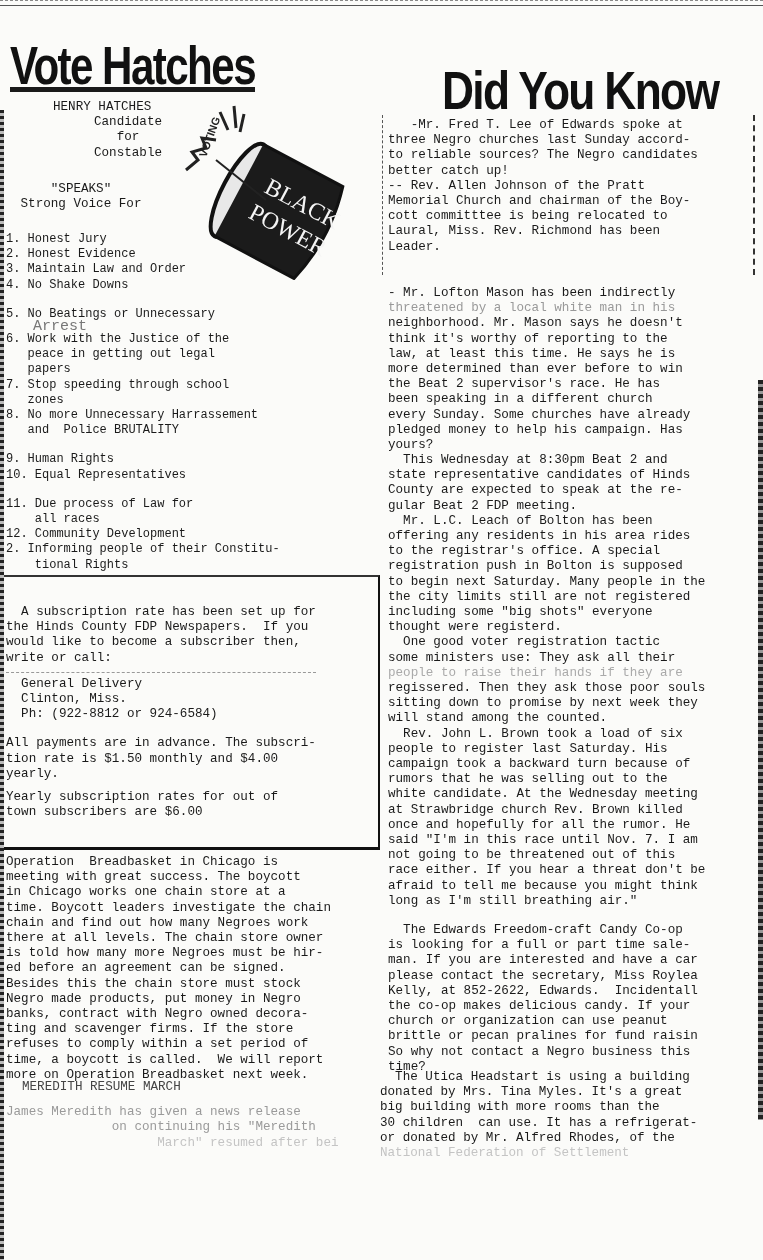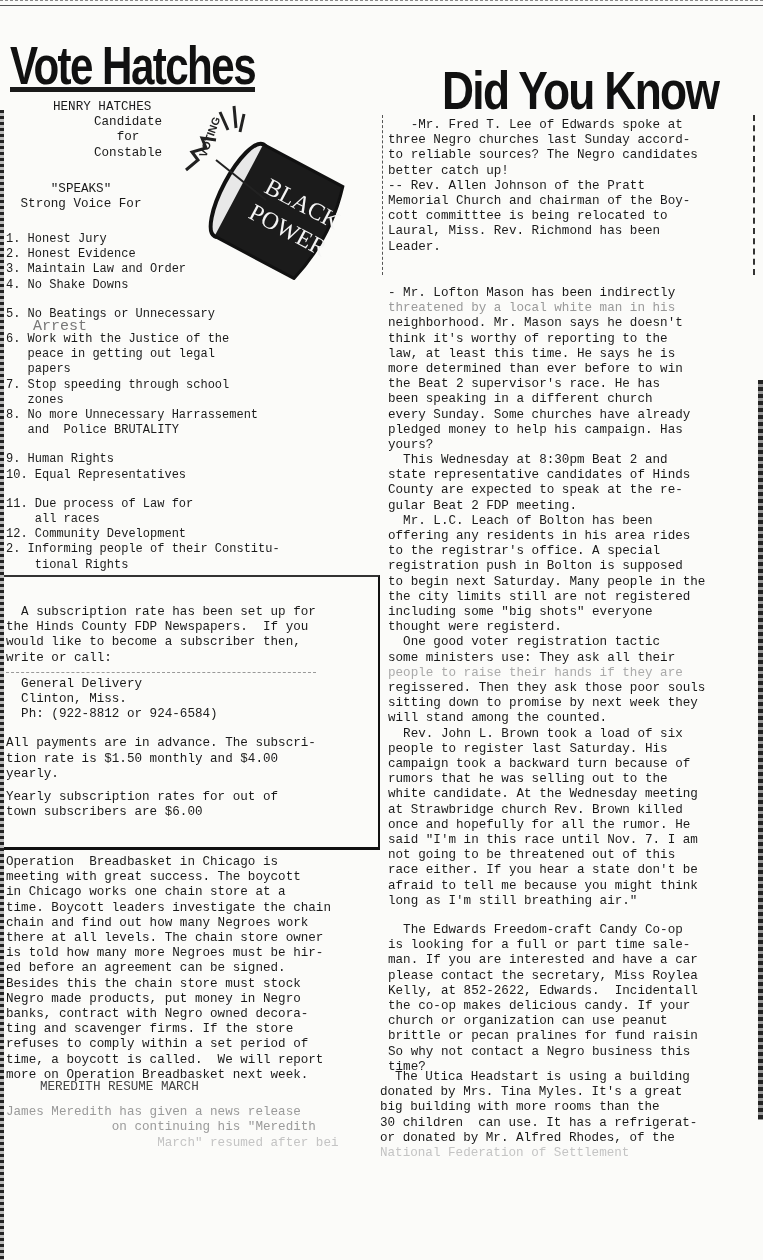--- a/index.html
+++ b/index.html
@@ -139,21 +139,21 @@
   <div class="t">Besides this the chain store must stock</div>
   <div class="t">Negro made products, put money in Negro</div>
   <div class="t">banks, contract with Negro owned decora-</div>
   <div class="t">ting and scavenger firms. If the store</div>
   <div class="t">refuses to comply within a set period of</div>
   <div class="t">time, a boycott is called.  We will report</div>
   <div class="t u">more on Operation Breadbasket next week.</div>
 </div>
 
 <div class="meredith">
-  <div class="t u" style="margin-left:34px;color:#444">MEREDITH RESUME MARCH</div>
+  <div class="t u" style="margin-left:16px;color:#444">MEREDITH RESUME MARCH</div>
   <div class="gap" style="height:10px"></div>
   <div class="t faded">James Meredith has given a news release</div>
   <div class="t faded">              on continuing his "Meredith</div>
   <div class="t faded" style="color:#c4c4c4">                    March" resumed after bei</div>
 </div>
 
 <div class="col col-right">
   <div class="banner banner-right">Did You Know</div>
 </div>
 
@@ -206,21 +206,21 @@
   <div class="t">will stand among the counted.</div>
   <div class="t">  Rev. John L. Brown took a load of six</div>
   <div class="t">people to register last Saturday. His</div>
   <div class="t">campaign took a backward turn because of</div>
   <div class="t">rumors that he was selling out to the</div>
   <div class="t">white candidate. At the Wednesday meeting</div>
   <div class="t">at Strawbridge church Rev. Brown killed</div>
   <div class="t">once and hopefully for all the rumor. He</div>
   <div class="t">said "I'm in this race until Nov. 7. I am</div>
   <div class="t">not going to be threatened out of this</div>
-  <div class="t">race either. If you hear a state don't be</div>
+  <div class="t">race either. If you hear a threat don't be</div>
   <div class="t">afraid to tell me because you might think</div>
   <div class="t">long as I'm still breathing air."</div>
 </div>
 
 <div class="right-block" style="top:923px">
   <div class="t u">  The Edwards Freedom-craft Candy Co-op</div>
   <div class="t u">is looking for a full or part time sale-</div>
   <div class="t u">man. If you are interested and have a car</div>
   <div class="t u">please contact the secretary, Miss Roylea</div>
   <div class="t">Kelly, at 852-2622, Edwards.  Incidentall</div>

